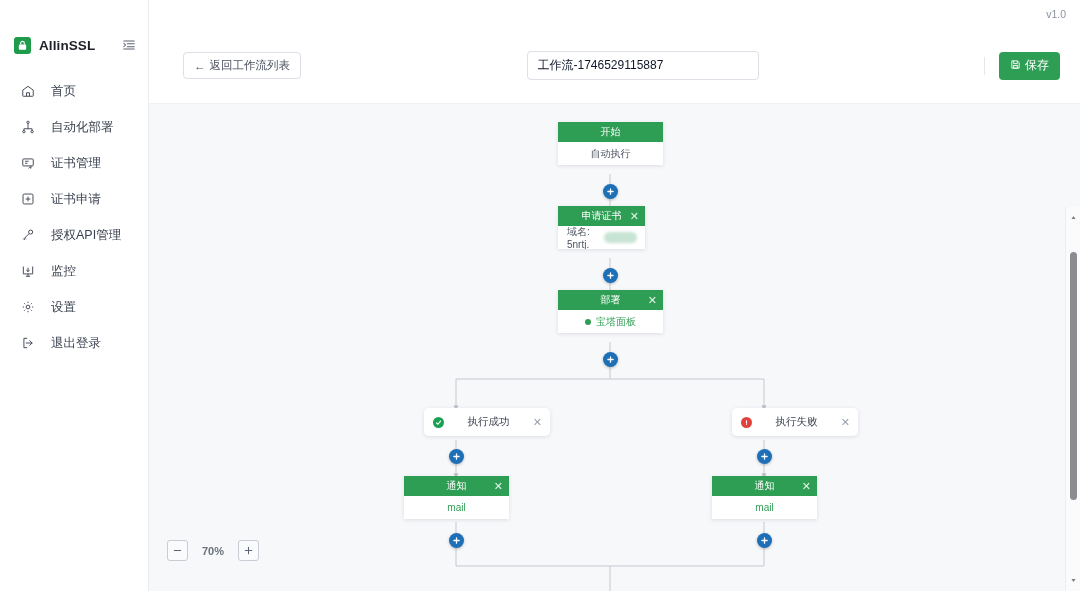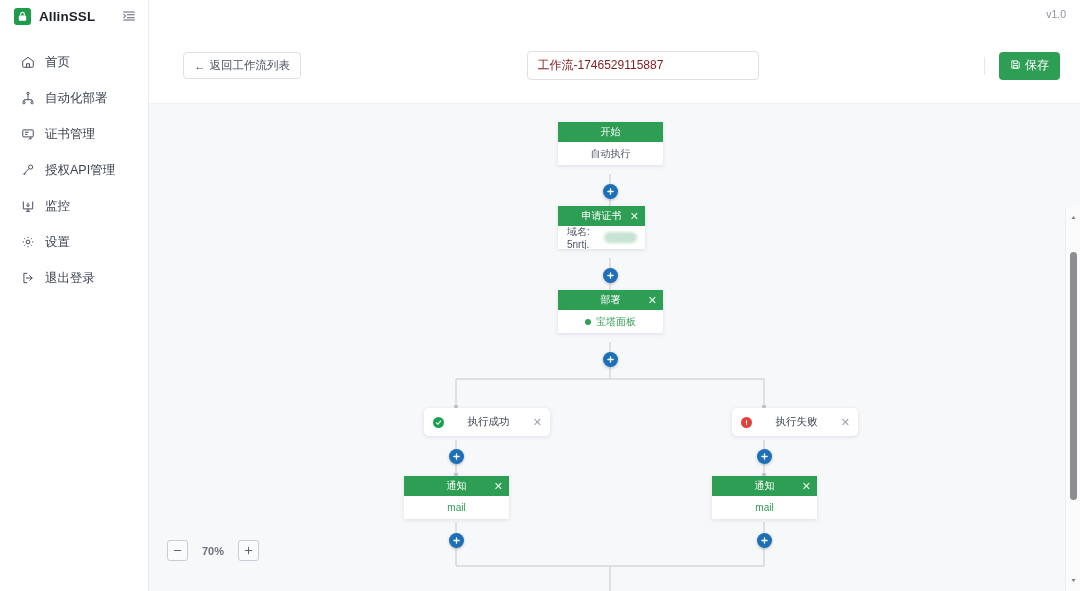--- a/index.html
+++ b/index.html
@@ -15,36 +15,37 @@
   .sidebar {
     width: 149px; height: 591px;
     background: #ffffff;
     border-right: 1px solid #e9ebee;
     flex: 0 0 149px;
     position: relative;
   }
   .sidebar-head {
     height: 32px; display: flex; align-items: center; gap: 8px;
     padding: 0 12px 0 14px;
+    margin-top: 29px;
   }
   .logo-mark {
     width: 17px; height: 17px; border-radius: 3px;
     background: #1f9c4b;
     display: flex; align-items: center; justify-content: center;
     flex: 0 0 17px;
   }
   .logo-mark svg { display:block; }
   .brand-name {
     font-size: 13.5px; font-weight: bold; color: #1d2027;
     letter-spacing: .1px; white-space: nowrap;
   }
   .collapse-icon { margin-left: auto; color: #5b6270; display:flex; }
   .nav { padding-top: 12px; }
   .nav-item {
-    display: flex; align-items: center; gap: 10px;
+    display: flex; align-items: center; gap: 16px;
     height: 36px; padding-left: 20px;
     color: #3c4350; font-size: 12.5px;
     cursor: pointer; white-space: nowrap;
   }
   .nav-ico { width: 15px; height: 15px; flex: 0 0 15px; color: #3c4350; display:flex; align-items:center; justify-content:center;}
   .nav-ico svg { display:block; }
 
   
   .main { flex: 1 1 auto; position: relative; height: 591px; background: #fff; }
 
@@ -64,21 +65,21 @@
   .btn-back {
     height: 27px; padding: 0 10px;
     border: 1px solid #dcdfe6; border-radius: 4px;
     background: #fff; color: #4a5060; font-size: 11.5px;
     display: flex; align-items: center; gap: 4px; cursor: pointer;
   }
   .flow-name-wrap { flex: 1 1 auto; display: flex; justify-content: center; }
   .flow-name-input {
     width: 232px; height: 29px;
     border: 1px solid #dcdfe6; border-radius: 4px;
-    background: #fff; color: #7f1d1d; font-size: 12px;
+    background: #fff; color: #0f172a; font-size: 12px;
     padding: 0 10px; outline: none;
     font-family: "Liberation Sans", sans-serif;
   }
   .toolbar-right { display: flex; align-items: center; gap: 14px; }
   .tb-divider { width: 1px; height: 18px; background: #e4e7ec; }
   .btn-save {
     height: 28px; padding: 0 11px; border: none; border-radius: 4px;
     background: #2f9e55; color: #fff; font-size: 12px;
     display: flex; align-items: center; gap: 4px; cursor: pointer;
     font-family: "Liberation Sans", sans-serif;
@@ -241,20 +242,29 @@
         <span class="nav-ico">
           <svg width="14" height="14" viewBox="0 0 24 24" fill="none" stroke="currentColor" stroke-width="1.6">
             <rect x="3" y="5" width="18" height="12" rx="1.5"></rect>
             <path d="M7 9h6M7 12.5h4"></path>
               <path d="M17 17v4l-2-1.4L13 21"></path>
           </svg>
         </span>
         <span>证书管理</span>
       </div>
 
+      <div class="nav-item">
+        <span class="nav-ico">
+          <svg width="14" height="14" viewBox="0 0 24 24" fill="none" stroke="currentColor" stroke-width="1.6">
+            <rect x="3.5" y="3.5" width="17" height="17" rx="2"></rect>
+            <path d="M12 8v8M8 12h8"></path>
+          </svg>
+        </span>
+        <span>证书申请</span>
+      </div>
 
       <div class="nav-item">
         <span class="nav-ico">
           <svg width="14" height="14" viewBox="0 0 24 24" fill="none" stroke="currentColor" stroke-width="1.6">
             <circle cx="16.5" cy="7" r="3.5"></circle>
             <path d="M14 9.5L4 19.5M7 16.5l2 2M5 18.5l2 2"></path>
           </svg>
         </span>
         <span>授权API管理</span>
       </div>

